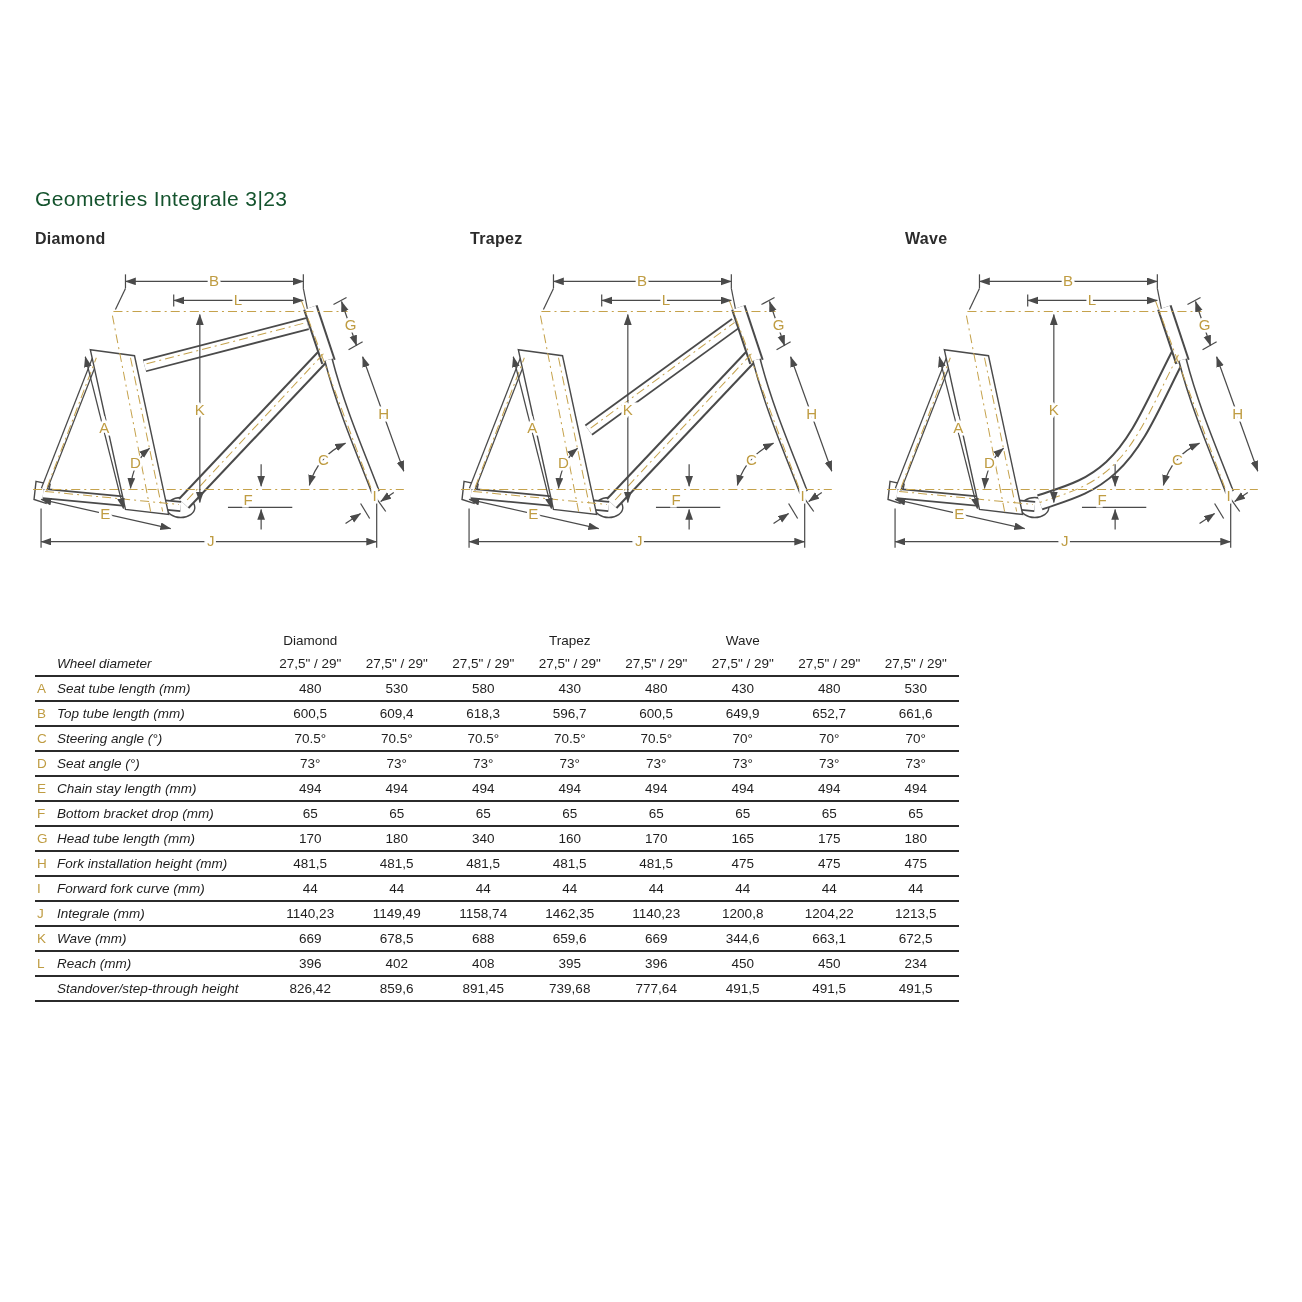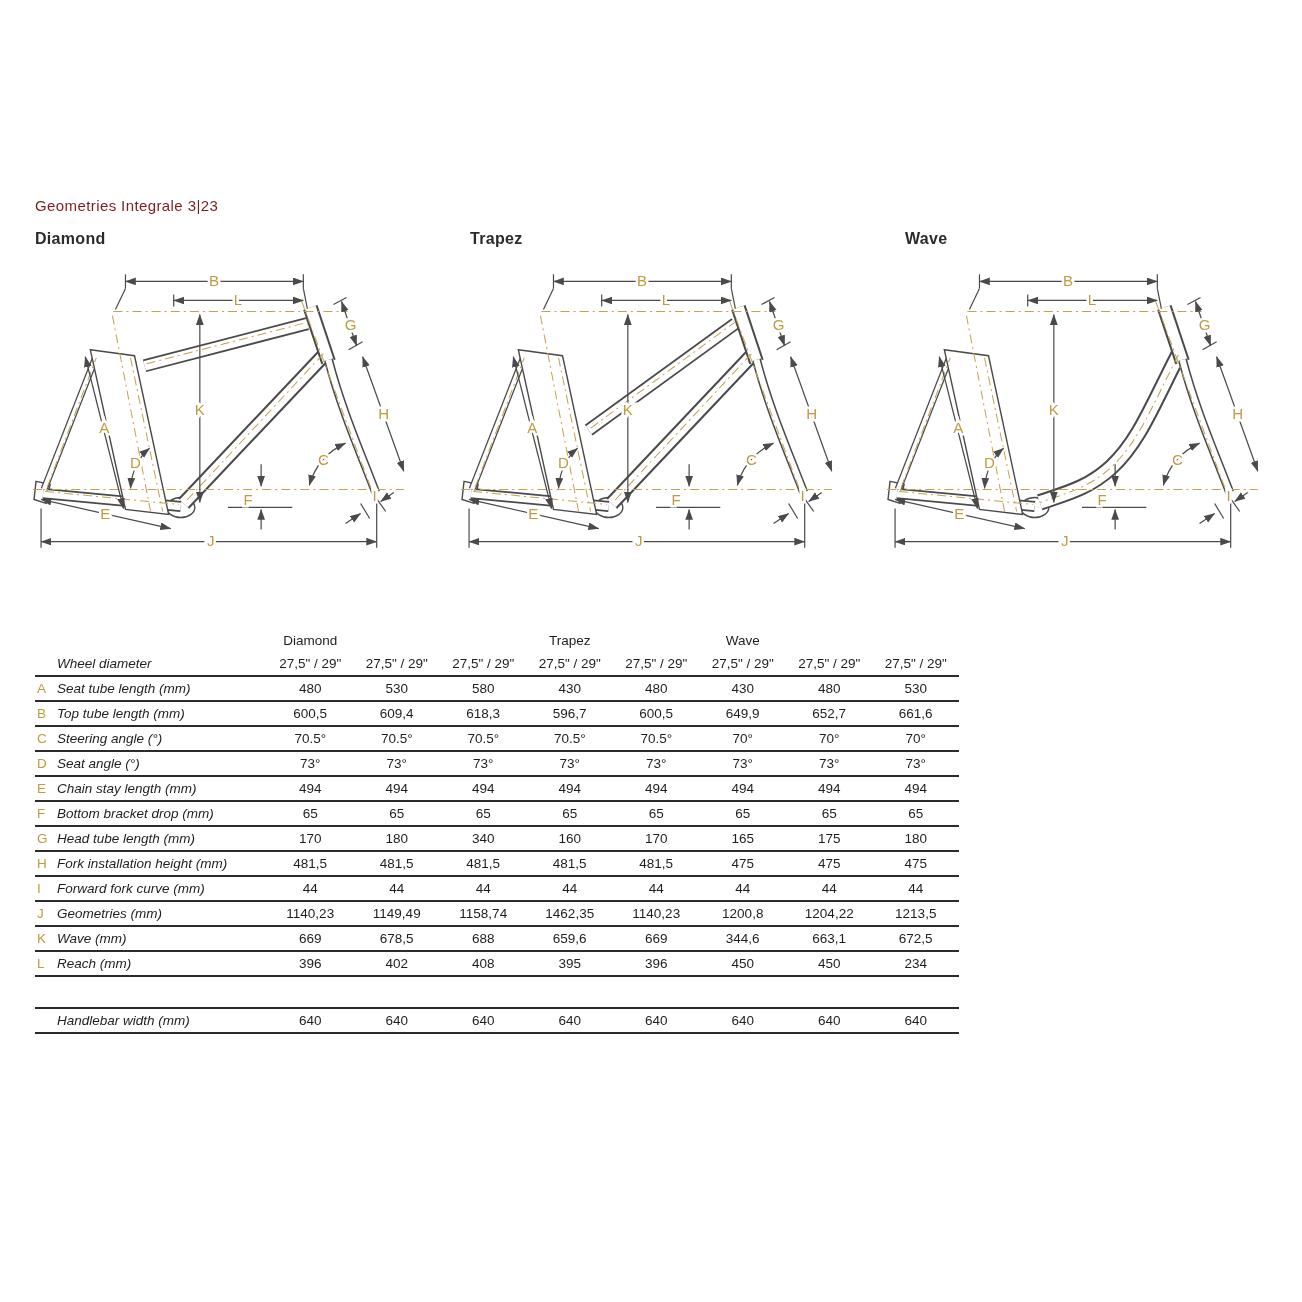--- a/index.html
+++ b/index.html
@@ -1,18 +1,18 @@
 <!DOCTYPE html>
 <html><head>
 <meta charset="utf-8">
 <style>
   html,body{margin:0;padding:0;background:#fff;width:1302px;height:1302px;position:relative;
             font-family:"Liberation Sans",sans-serif;color:#222;}
   .abs{position:absolute;}
-  .page-title{left:35px;top:197px;font-size:15px;color:#7f1d1d;letter-spacing:.4px;}
+  .page-title{left:35px;top:187px;font-size:21px;color:#14532d;letter-spacing:.4px;}
   .sec-title{top:230px;font-size:16px;font-weight:bold;color:#2b2b2b;letter-spacing:.3px;}
   #sec-diamond{left:35px;} #sec-trapez{left:470px;} #sec-wave{left:905px;}
   .diag{top:258px;width:412px;height:304px;}
   #diag-diamond{left:28px;} #diag-trapez{left:456px;} #diag-wave{left:882px;}
 
   
   .dim{stroke:#4a4a4a;stroke-width:1.2;fill:none;}
   .gold{stroke:#C5A24C;stroke-width:1;fill:none;stroke-dasharray:9 4 2 4;}
   .t-out{stroke:#4a4a4a;fill:none;stroke-linecap:butt;stroke-linejoin:round;}
   .t-in{stroke:#fff;fill:none;stroke-linecap:butt;stroke-linejoin:round;}
@@ -306,21 +306,21 @@
           <td class="val">44</td>
           <td class="val">44</td>
           <td class="val">44</td>
           <td class="val">44</td>
           <td class="val">44</td>
           <td class="val">44</td>
           <td class="val">44</td>
         </tr>
         <tr class="rule">
           <td class="letter">J</td>
-          <td class="label">Geometries (mm)</td>
+          <td class="label">Integrale (mm)</td>
           <td class="val">1140,23</td>
           <td class="val">1149,49</td>
           <td class="val">1158,74</td>
           <td class="val">1462,35</td>
           <td class="val">1140,23</td>
           <td class="val">1200,8</td>
           <td class="val">1204,22</td>
           <td class="val">1213,5</td>
         </tr>
         <tr class="rule">
@@ -340,30 +340,30 @@
           <td class="label">Reach (mm)</td>
           <td class="val">396</td>
           <td class="val">402</td>
           <td class="val">408</td>
           <td class="val">395</td>
           <td class="val">396</td>
           <td class="val">450</td>
           <td class="val">450</td>
           <td class="val">234</td>
         </tr>
+        <tr class="rule">
+          <td class="letter"></td>
+          <td class="label">Standover/step-through height</td>
+          <td class="val">826,42</td>
+          <td class="val">859,6</td>
+          <td class="val">891,45</td>
+          <td class="val">739,68</td>
+          <td class="val">777,64</td>
+          <td class="val">491,5</td>
+          <td class="val">491,5</td>
+          <td class="val">491,5</td>
+        </tr>
         <tr class="spacer">
           <td colspan="10"></td>
-        </tr>
-        <tr class="rule rule-top">
-          <td class="letter"></td>
-          <td class="label">Handlebar width (mm)</td>
-          <td class="val">640</td>
-          <td class="val">640</td>
-          <td class="val">640</td>
-          <td class="val">640</td>
-          <td class="val">640</td>
-          <td class="val">640</td>
-          <td class="val">640</td>
-          <td class="val">640</td>
         </tr>
       </tbody>
   </table>
 </div>
 
 </body></html>

